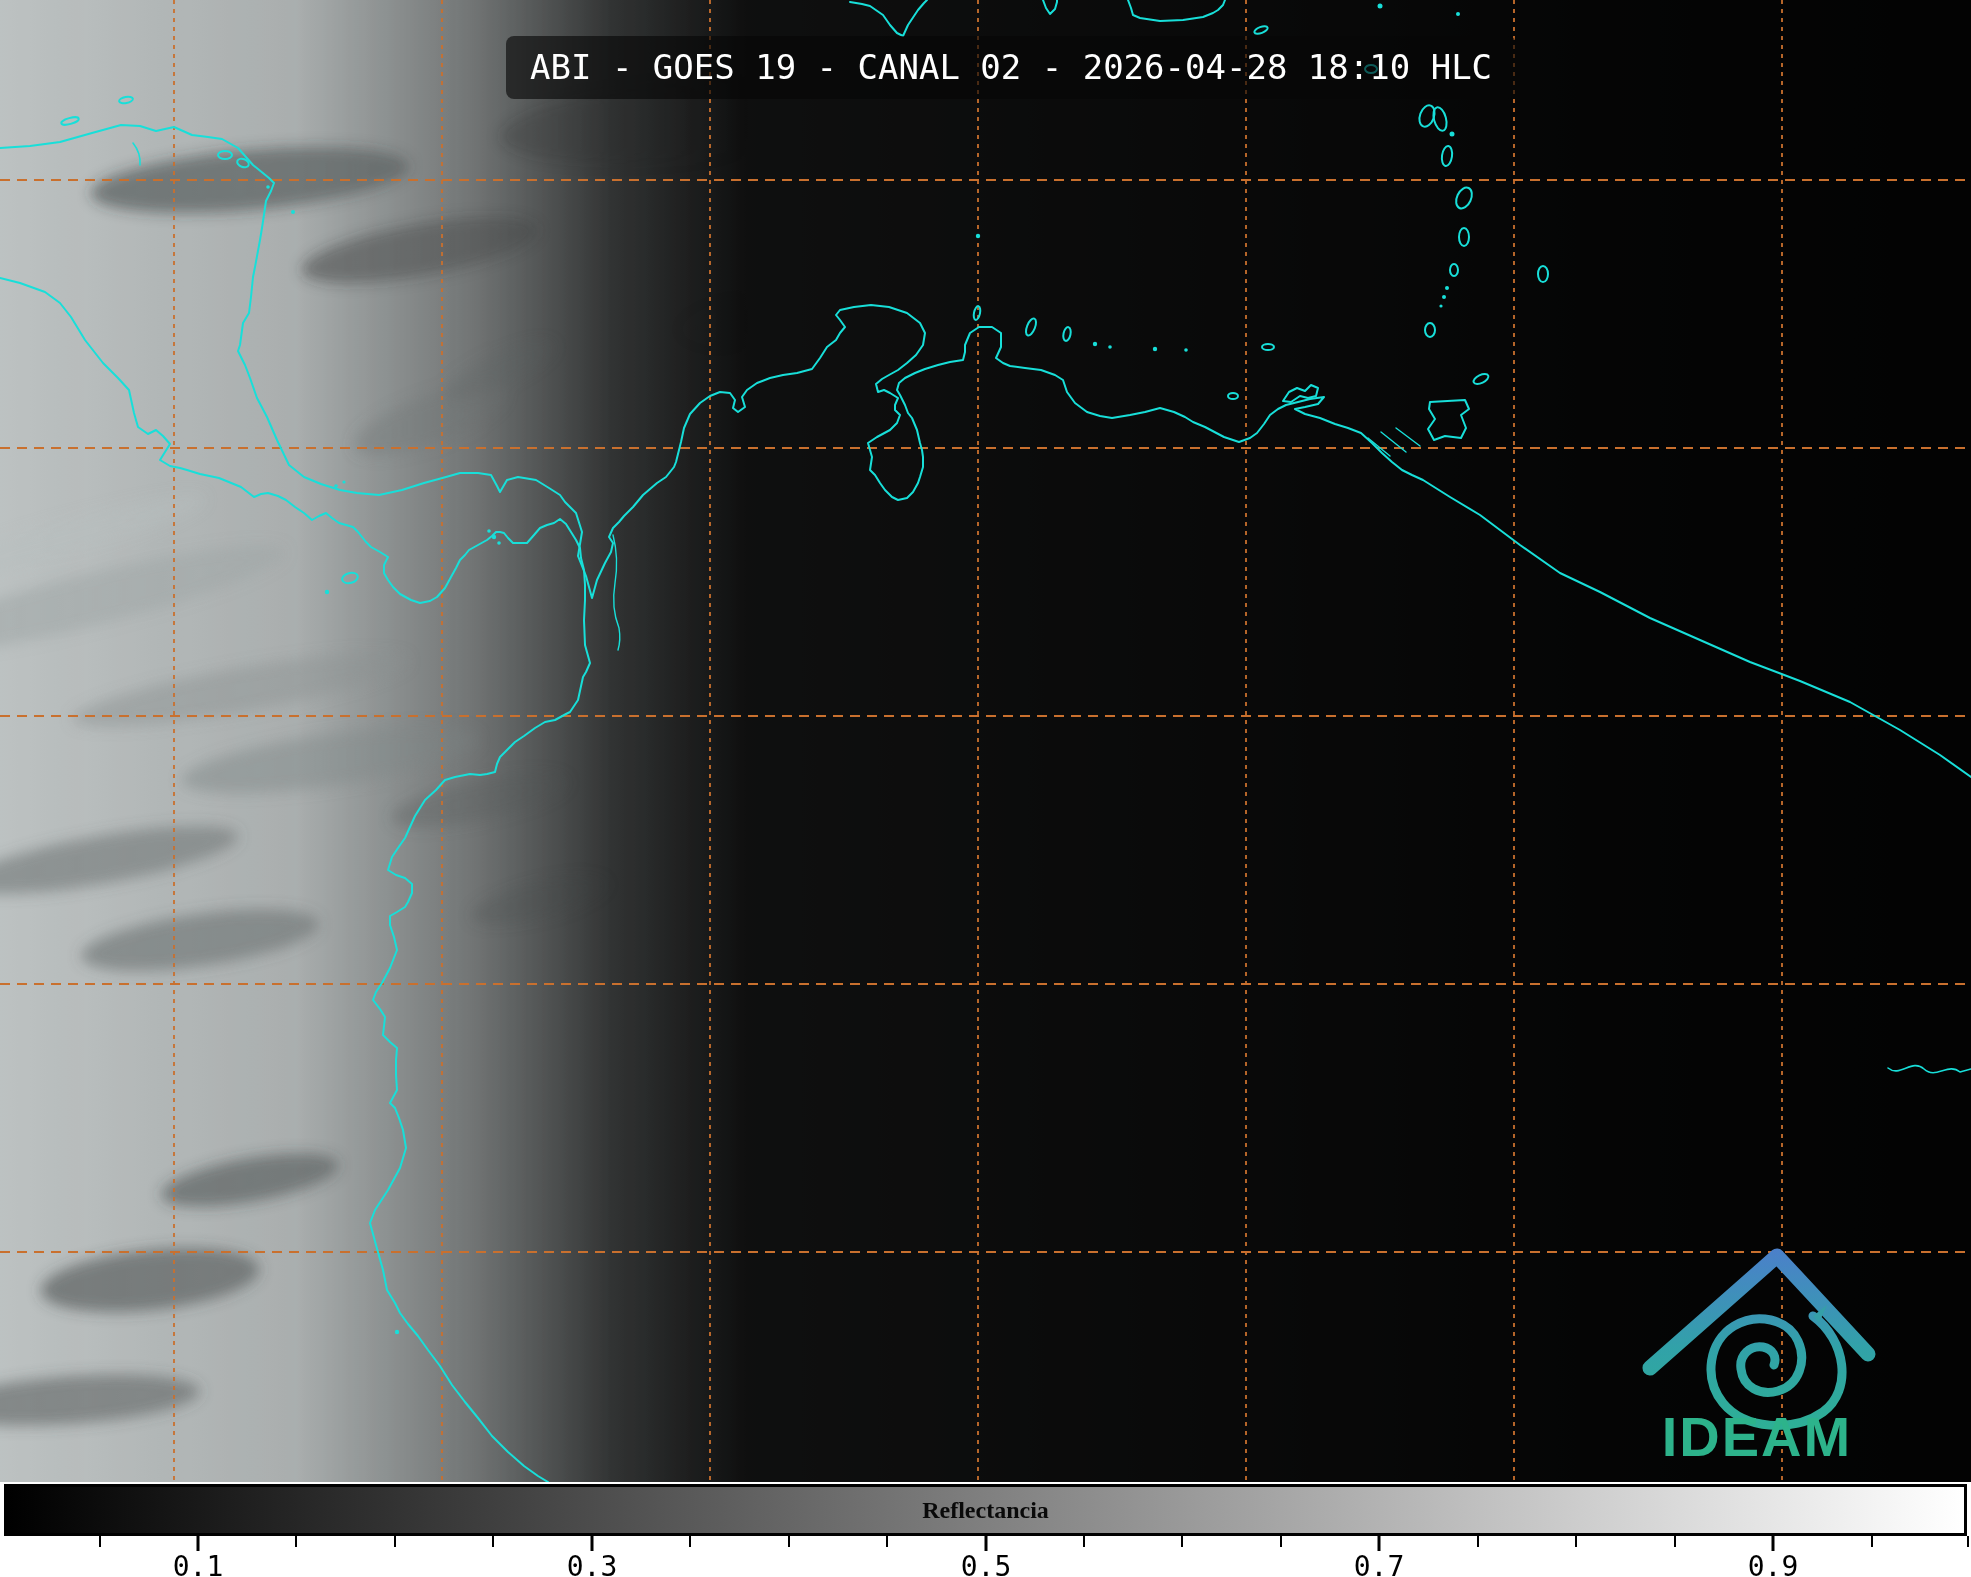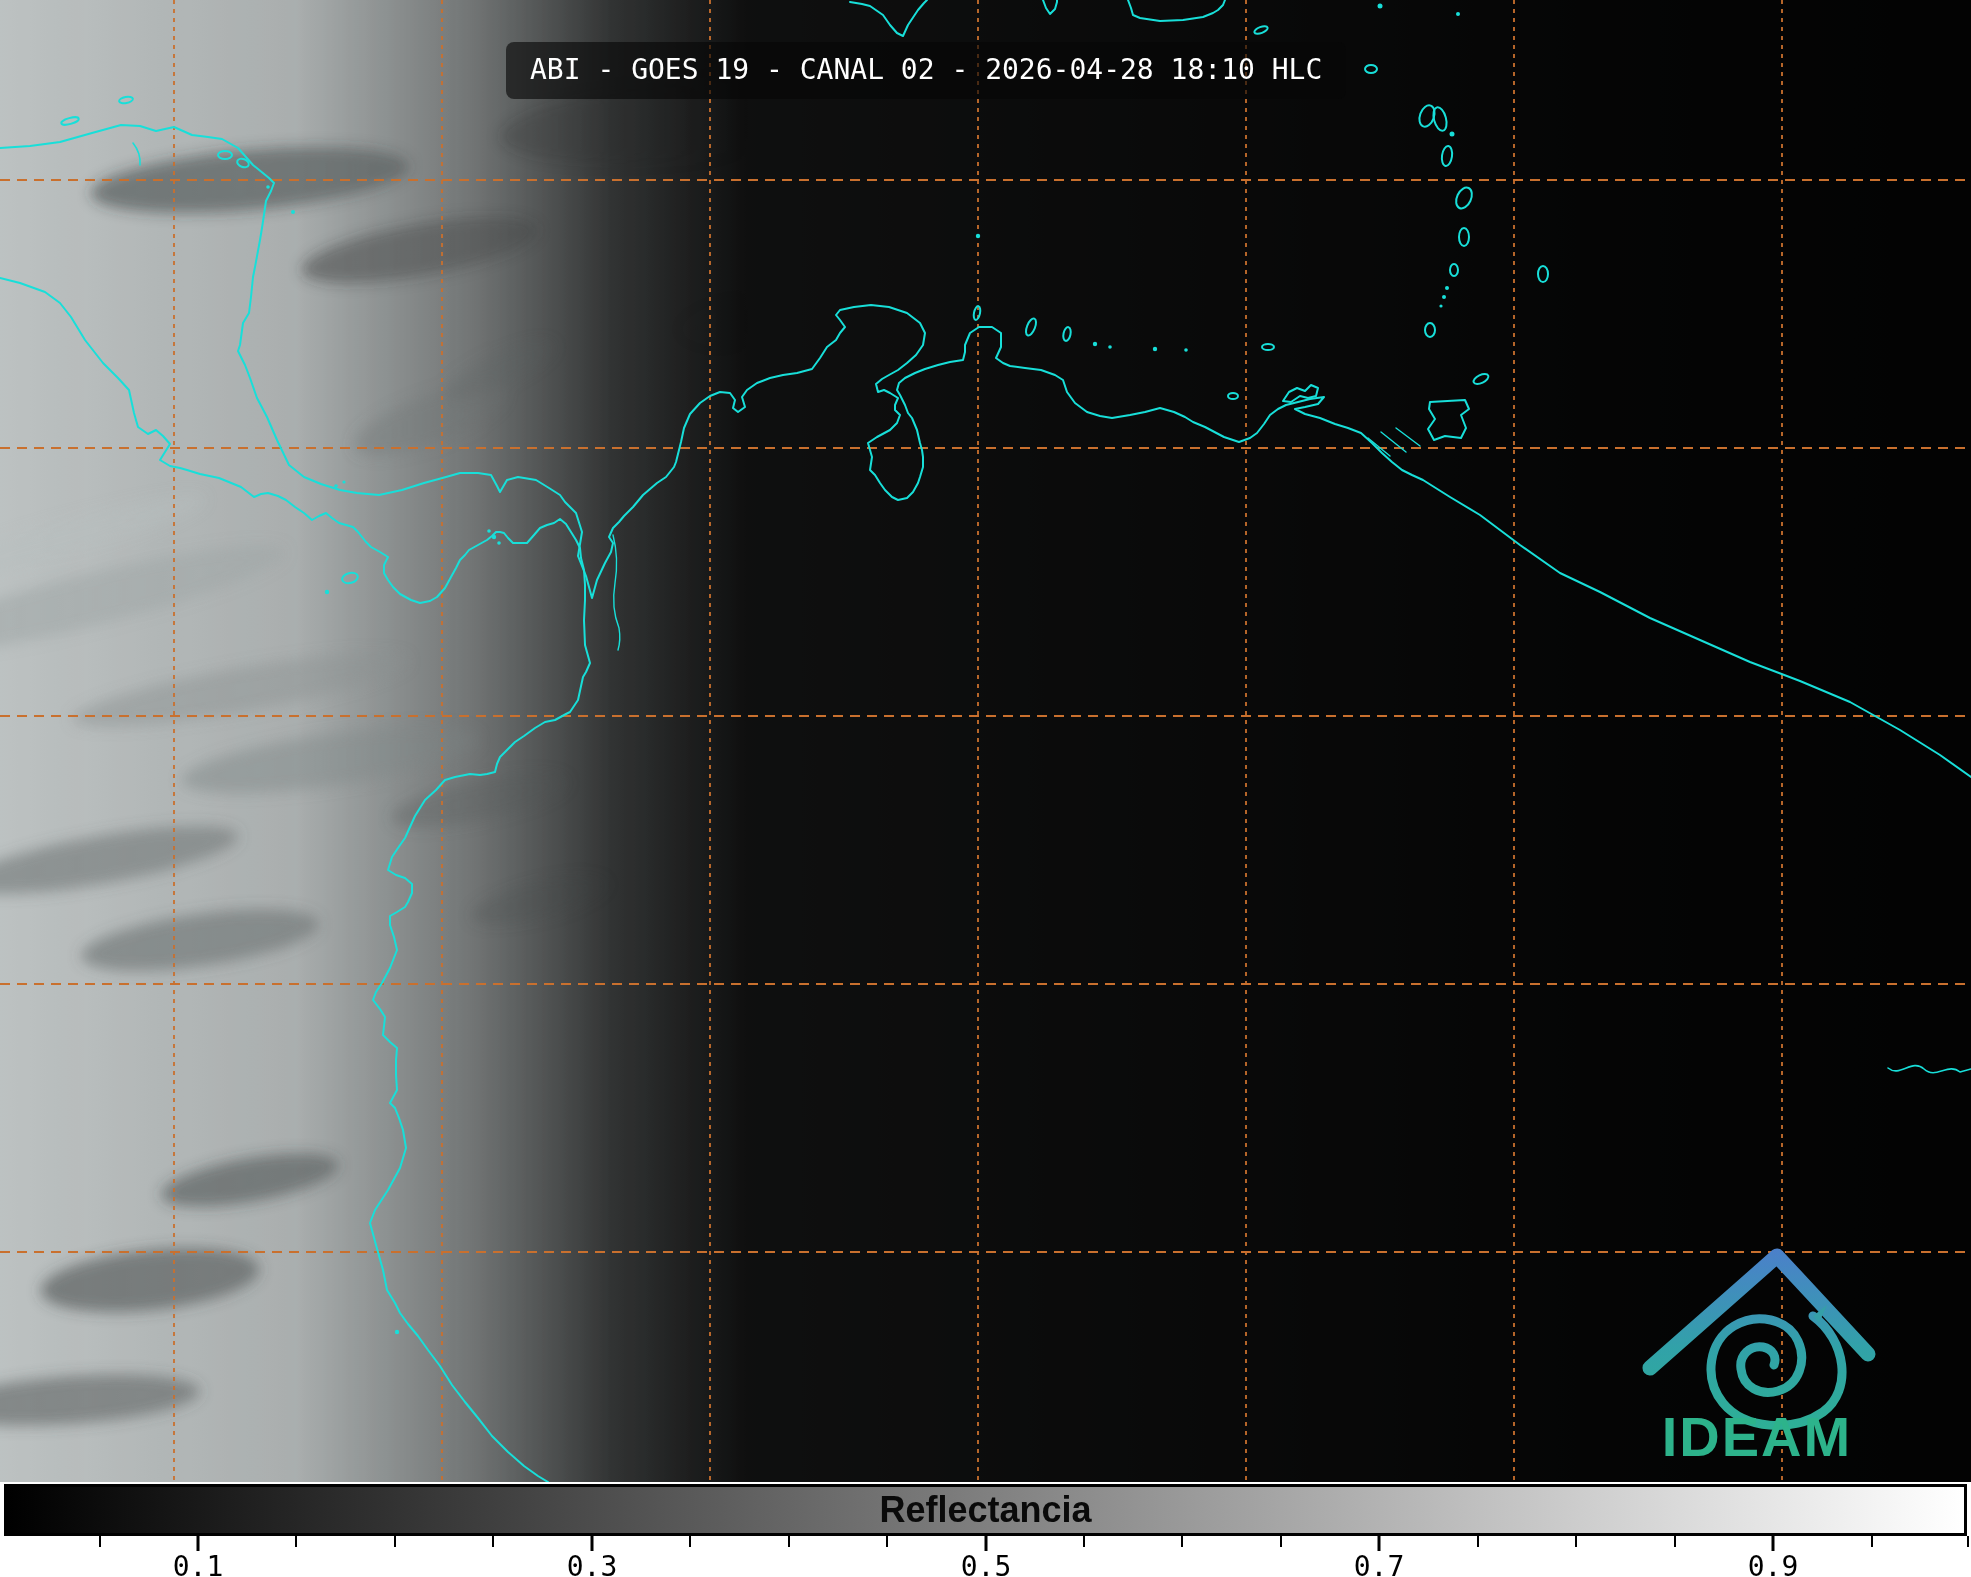--- a/index.html
+++ b/index.html
@@ -1,30 +1,30 @@
 <!DOCTYPE html>
 <html><head>
 <meta charset="utf-8">
 <style>
   html,body{margin:0;padding:0;background:#ffffff;}
   body{width:1971px;height:1577px;overflow:hidden;position:relative;
        font-family:"DejaVu Sans Mono","Liberation Mono",monospace;}
   .screen{width:1971px;height:1577px;position:relative;}
   .map-area{position:relative;width:1971px;height:1482px;background:#000;overflow:hidden;}
   .map-area svg{position:absolute;left:0;top:0;}
-  .title-box{position:absolute;left:506px;top:42px;
+  .title-box{position:absolute;left:506px;top:36px;
              background:rgba(6,6,6,0.62);border-radius:8px;
-             padding:13px 24px;color:#ffffff;font-size:28px;line-height:1.1;
+             padding:13px 24px;color:#ffffff;font-size:34px;line-height:1.1;
              font-family:"DejaVu Sans Mono",monospace;white-space:nowrap;z-index:5;text-align:center;}
   .colorbar-block{position:relative;width:1971px;height:95px;background:#ffffff;}
   .cbar{position:relative;margin:2px 4px 0 4px;height:46px;border:3px solid #000;
         background:linear-gradient(90deg,#000000 0%,#ffffff 100%);
         text-align:center;}
-  .cbar-label{display:inline-block;line-height:46px;font-size:36px;font-weight:bold;
-              color:#0a0a0a;font-family:Liberation Sans, sans-serif;}
+  .cbar-label{display:inline-block;line-height:46px;font-size:24px;font-weight:bold;
+              color:#0a0a0a;font-family:Liberation Serif, serif;}
   #ticks-svg{display:block;}
 </style>
 </head>
 <body>
 
 <div class="screen">
 
   <div class="map-area">
     <svg id="map-svg" width="1971" height="1482" viewBox="0 0 1971 1482">
       <defs>

